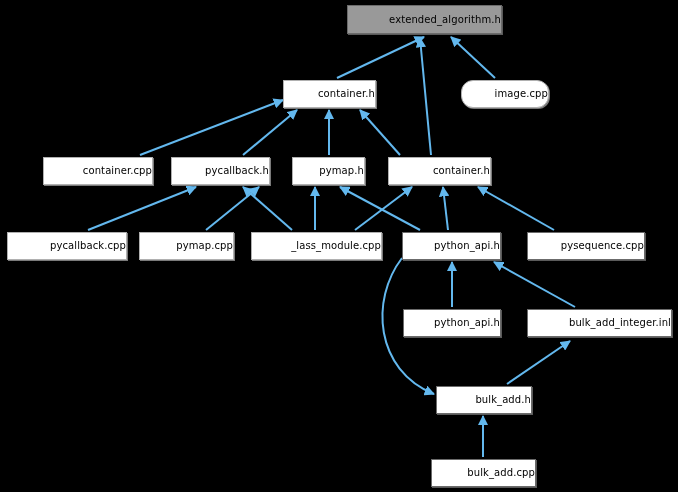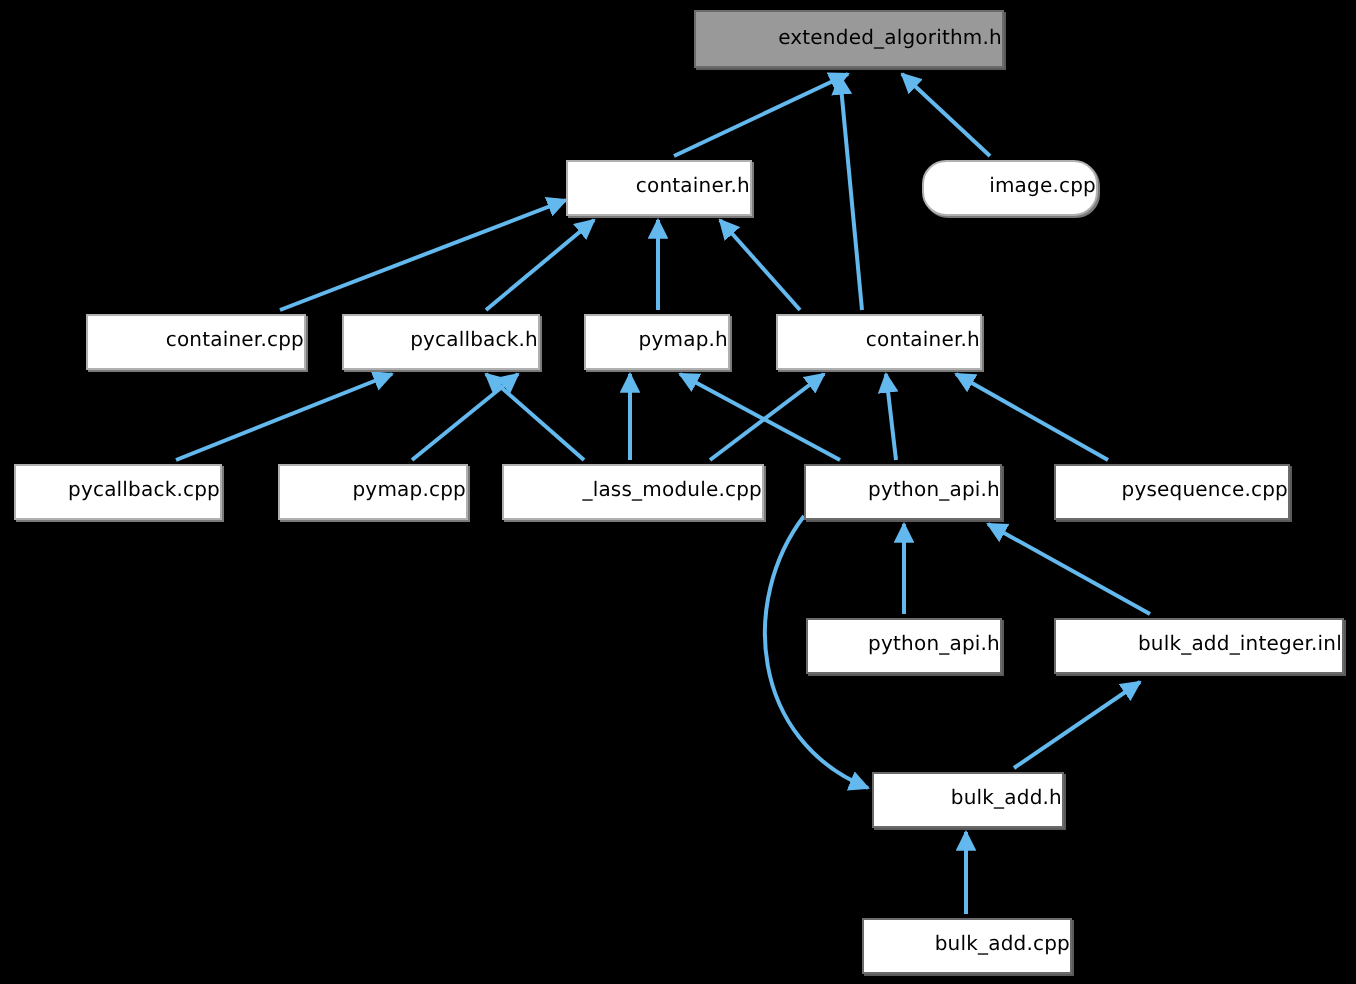--- a/index.html
+++ b/index.html
@@ -59,21 +59,21 @@
       </div>
       <div class="node plain" style="left: 171px; top: 157px; width: 99px; height: 28px; padding-left: 44px;">
         <span>pycallback.h</span>
       </div>
       <div class="node plain" style="left: 292px; top: 157px; width: 73px; height: 28px;">
         <span>pymap.h</span>
       </div>
       <div class="node plain" style="left: 388px; top: 157px; width: 103px; height: 28px;">
         <span>container.h</span>
       </div>
-      <div class="node plain" style="left: 7px; top: 232px; width: 104px; height: 28px; padding-left: 32px;">
+      <div class="node plain" style="left: 7px; top: 232px; width: 120px; height: 28px; padding-left: 32px;">
         <span>pycallback.cpp</span>
       </div>
       <div class="node plain" style="left: 139px; top: 232px; width: 95px; height: 28px;">
         <span>pymap.cpp</span>
       </div>
       <div class="node plain" style="left: 251px; top: 232px; width: 131px; height: 28px;">
         <span>_lass_module.cpp</span>
       </div>
       <div class="node strong" style="left: 402px; top: 232px; width: 99px; height: 28px;">
         <span>python_api.h</span>

